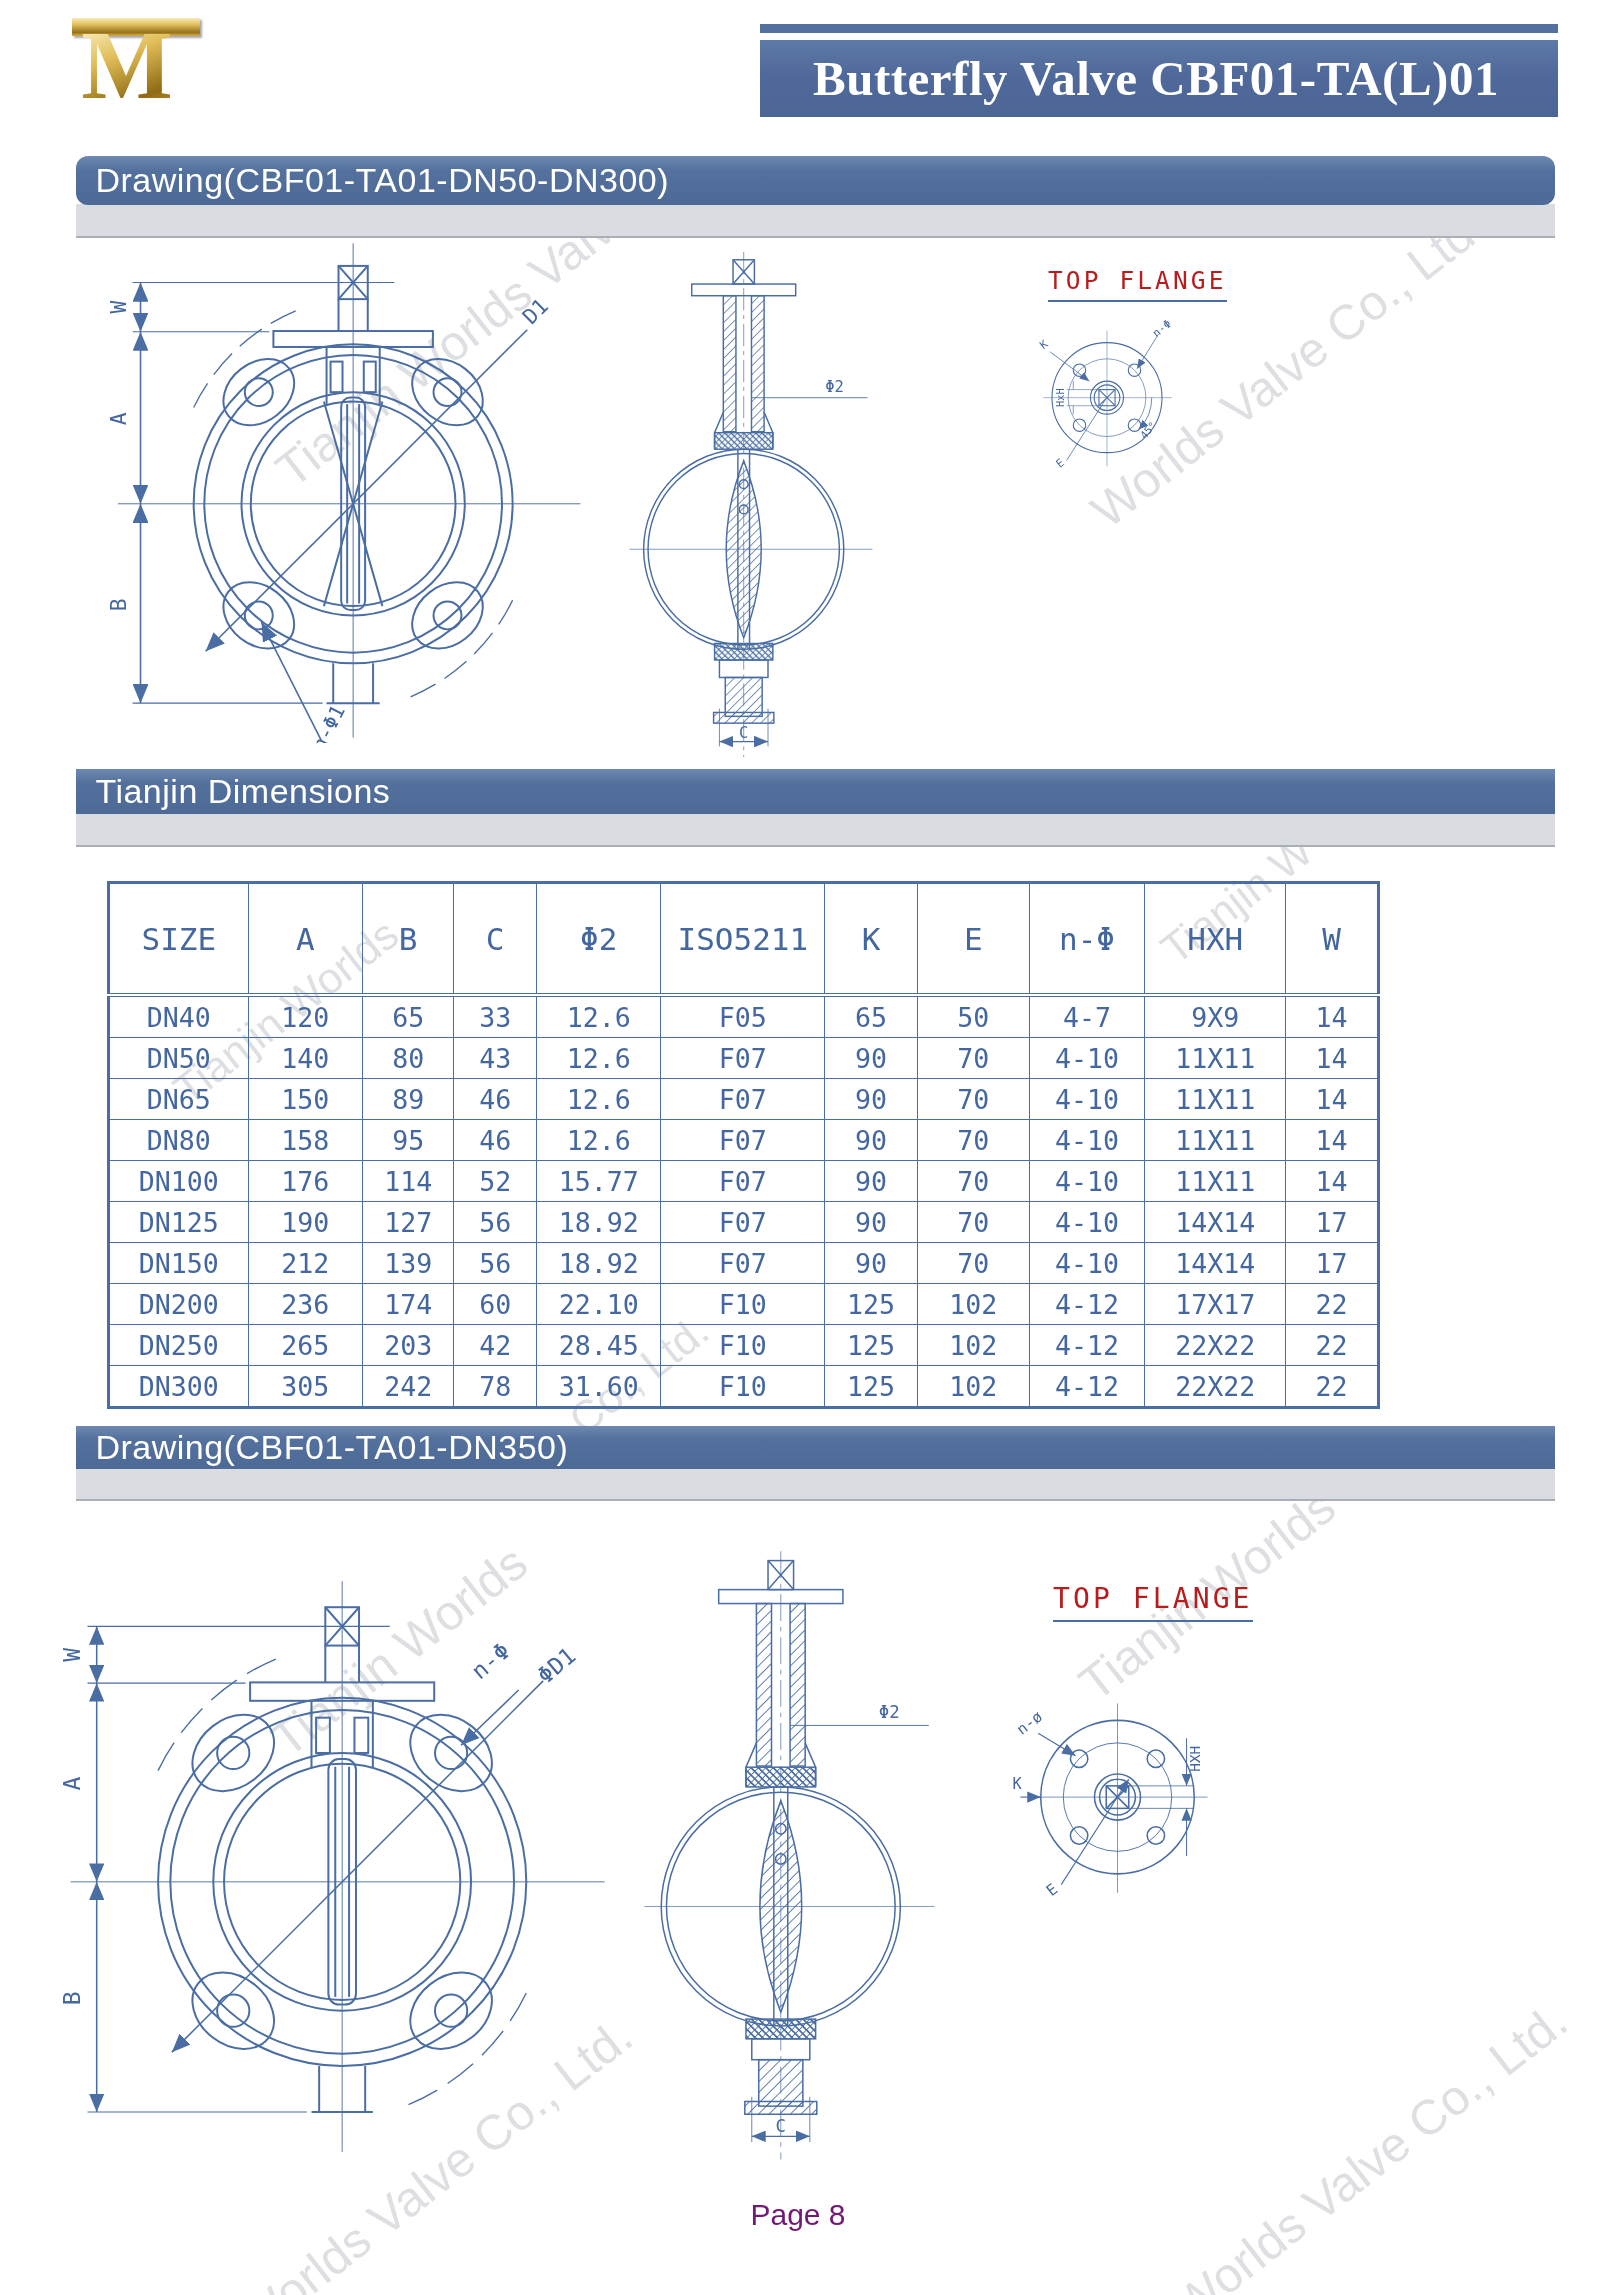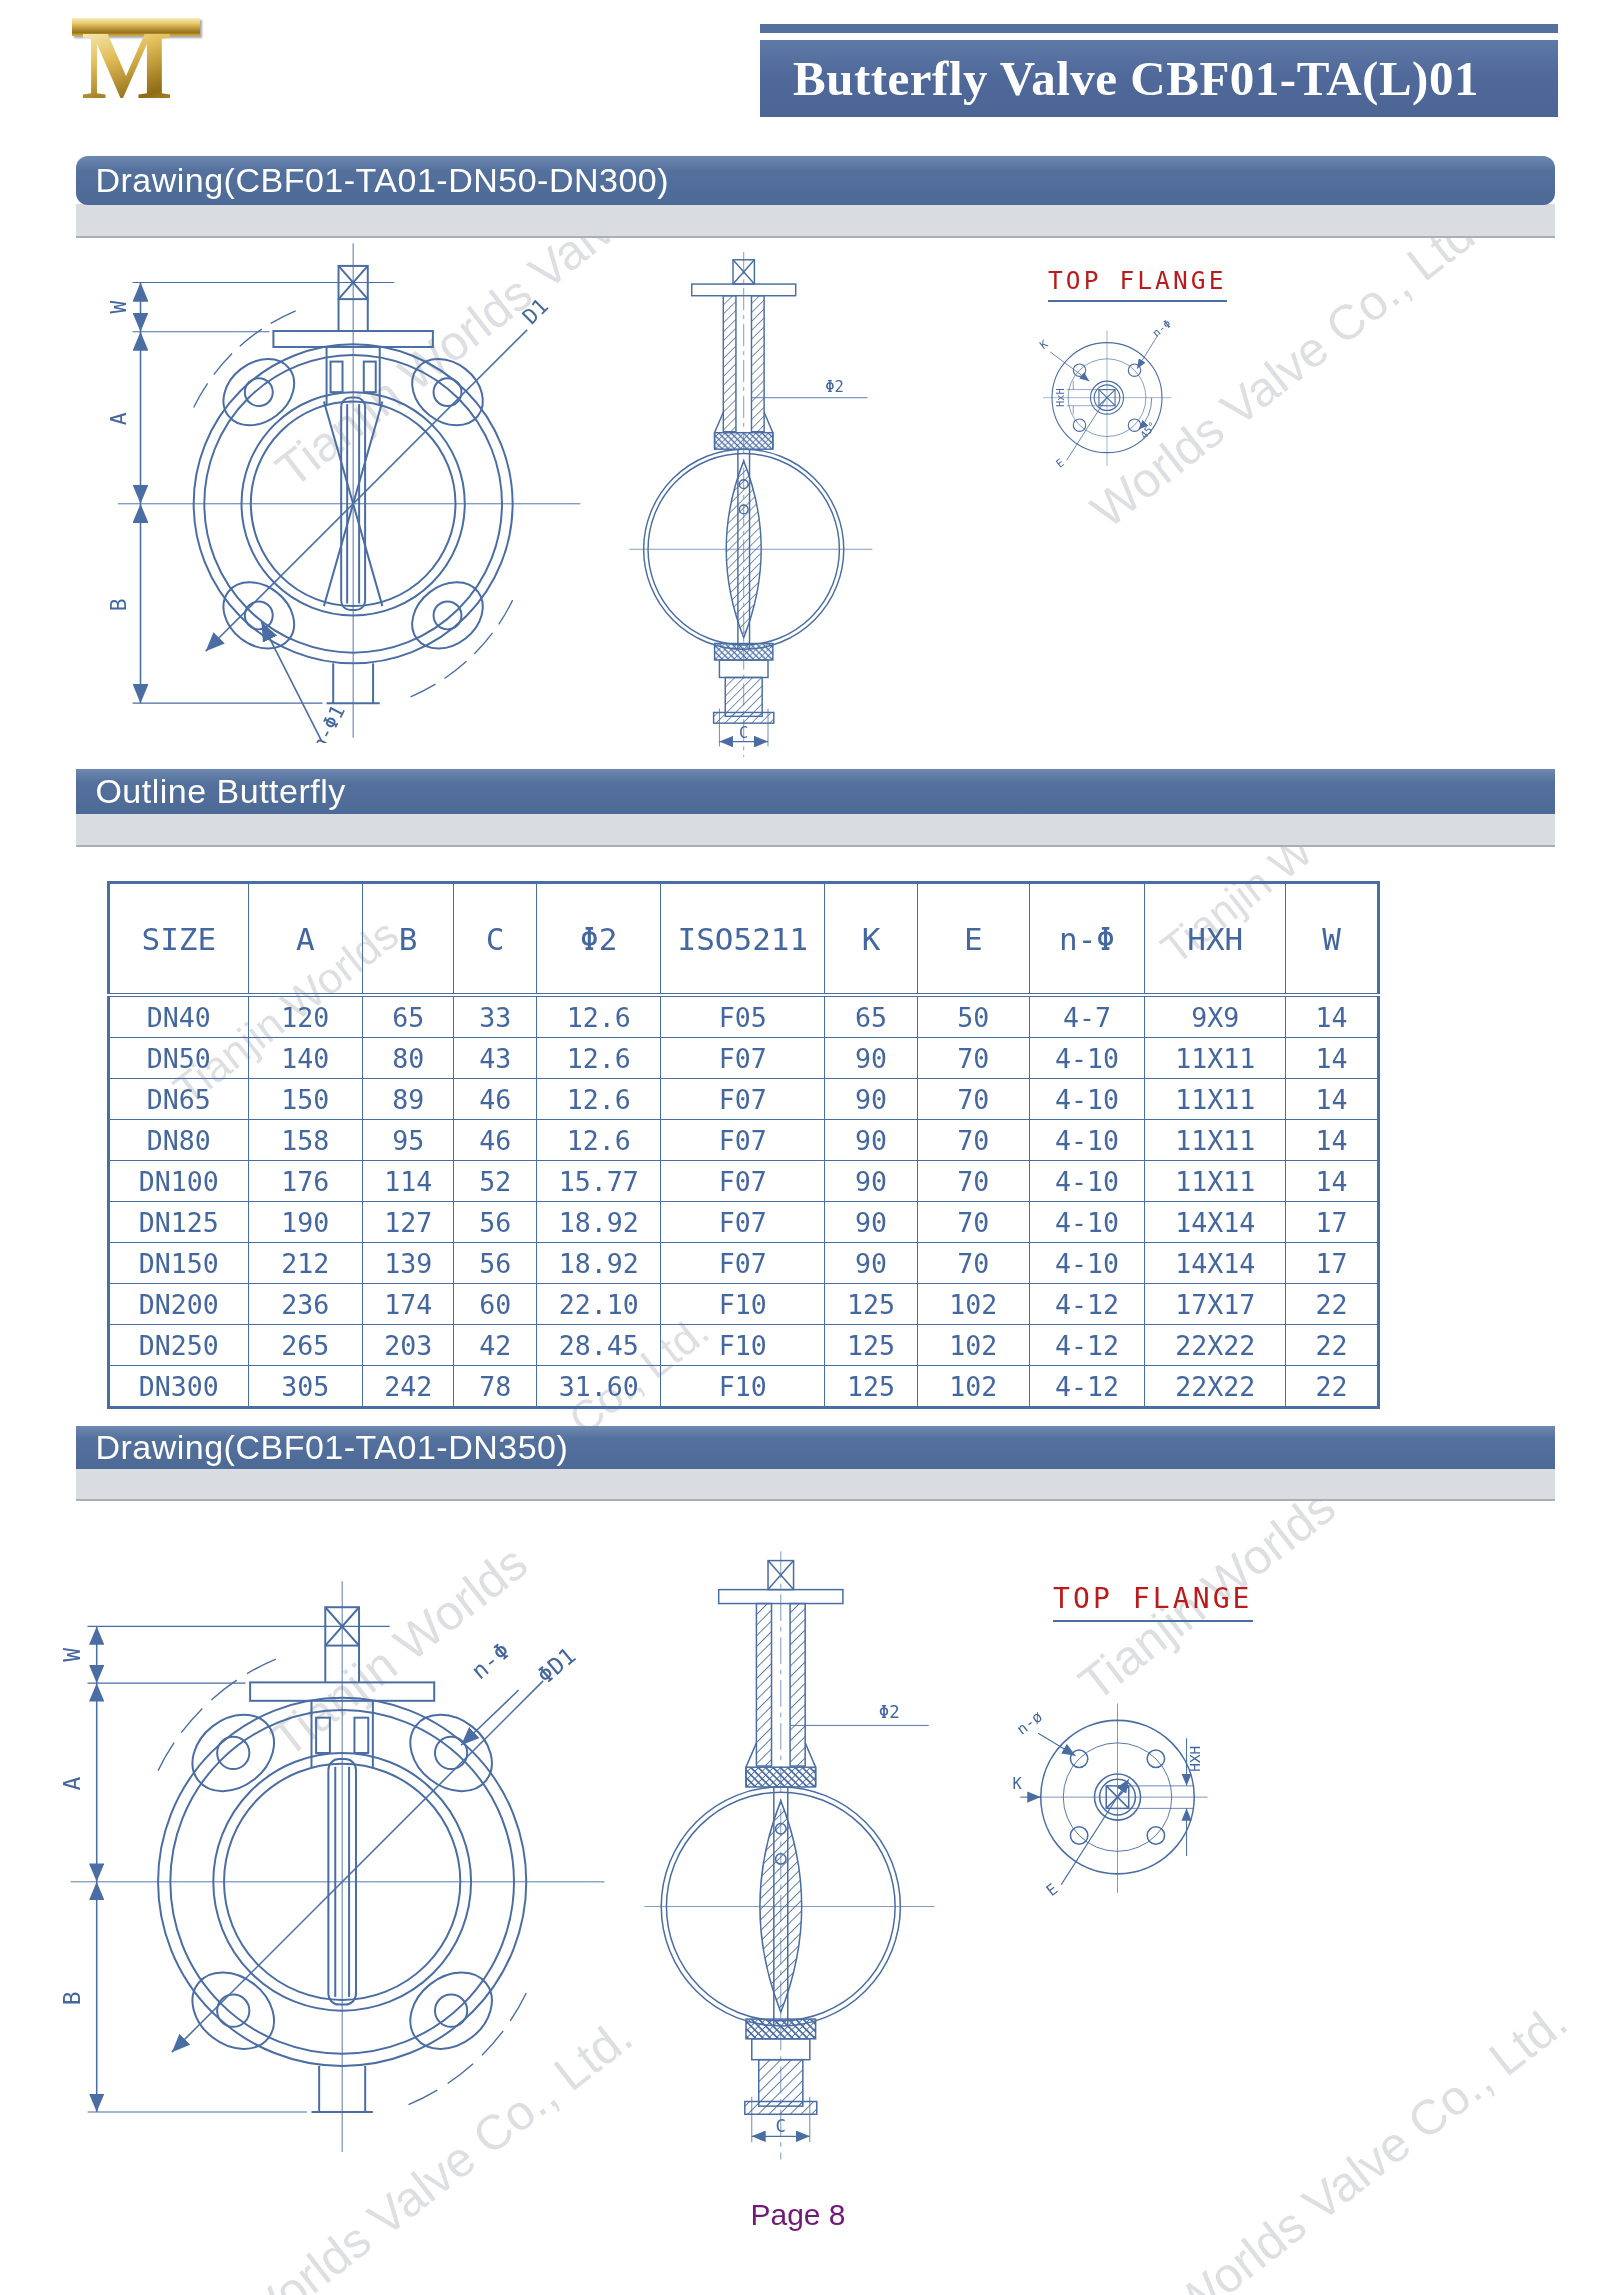--- a/index.html
+++ b/index.html
@@ -21,21 +21,21 @@
   .brand{position:absolute;left:220px;top:15.3px;z-index:3;font-family:"Liberation Serif",serif;
          font-weight:bold;color:#4d6e9f;line-height:1.02;}
   .brand .l1,.brand .l2{font-size:49px;letter-spacing:2px;
          text-shadow:-1.5px -1.5px 0 #ffffff,1.5px -1.5px 0 #ffffff,-1.5px 1.5px 0 #ffffff,1.5px 1.5px 0 #ffffff,3.6px 3.6px 2.6px rgba(40,60,100,.45);}
   .brand .l2{margin-left:37px;}
   .title-strip{position:absolute;left:760px;top:23.5px;width:798px;height:9.2px;background:#54719e;z-index:3;}
   .title-box{position:absolute;left:760px;top:40px;width:798px;height:77px;z-index:3;
              background:linear-gradient(180deg,#5d7aa6 0%,#50699b 45%,#4b6594 100%);
              display:flex;align-items:center;}
   .title-box span{color:#ffffff;font-family:"Liberation Serif",serif;font-weight:bold;
-                  font-size:49px;padding-left:33px;letter-spacing:0.5px;white-space:nowrap;}
+                  font-size:49px;padding-left:33px;letter-spacing:0.5px;white-space:nowrap;margin-left:20px;}
   
   .secbar{position:absolute;left:76px;width:1479px;z-index:3;
           background:linear-gradient(180deg,#6e89b0 0%,#54719e 30%,#4d6a97 100%);
           display:flex;align-items:center;}
   .secbar span{color:#fff;font-size:34px;padding-left:19.4px;letter-spacing:0.5px;}
   .grayband{position:absolute;left:76px;width:1479px;background:#d9dde1;
             border-bottom:2px solid #a9afb5;z-index:2;}
   
   table.dims{position:absolute;left:107px;top:881px;width:1273px;border-collapse:collapse;
              z-index:3;table-layout:fixed;}
@@ -212,21 +212,21 @@
       <line x1="100" y1="247" x2="188" y2="247" stroke-width="1.6"></line>
     </g>
     <text x="44" y="88" font-size="30" text-anchor="middle" transform="rotate(-38 44 88)">K</text>
     <text x="366" y="44" font-size="30" text-anchor="middle" transform="rotate(-38 366 44)">n-Φ</text>
     <text x="88" y="412" font-size="30" text-anchor="middle" transform="rotate(-38 88 412)">E</text>
     <text x="92" y="225" font-size="28" text-anchor="middle" transform="rotate(-90 92 225)">HxH</text>
     <text x="330" y="320" font-size="28" text-anchor="middle" transform="rotate(-50 330 320)">45°</text>
   </svg>
 
   <div class="secbar" style="top:769px;height:45px;">
-    <span>Outline Butterfly</span>
+    <span>Tianjin Dimensions</span>
   </div>
   <div class="grayband" style="top:814px;height:31px;"></div>
 
   <table class="dims">
       <colgroup>
         <col style="width: 11%;">
         <col style="width: 9%;">
         <col style="width: 7.2%;">
         <col style="width: 6.5%;">
         <col style="width: 9.8%;">

